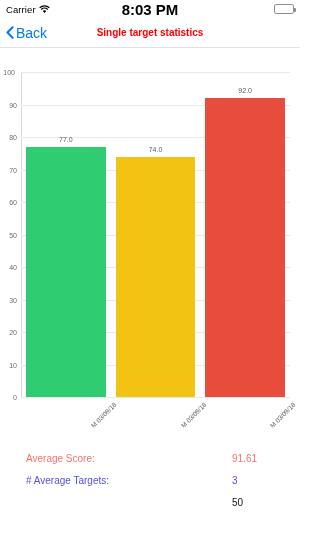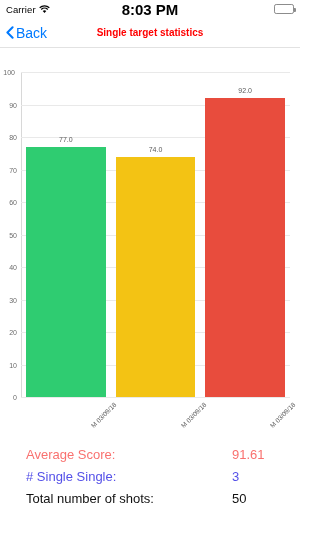--- a/index.html
+++ b/index.html
@@ -86,23 +86,23 @@
   }
   .xlabel {
     position:absolute; font-size:6.5px; color:#5a5a5a;
     transform-origin:right top; transform:rotate(-45deg);
     white-space:nowrap; text-align:right;
   }
 
   
   .stats { position:absolute; top:447px; left:0; width:300px; }
   .stat-row {
-    display:flex; align-items:flex-start;
+    display:flex; align-items:center;
     padding:0 26px 0 26px; height:22px;
-    font-size:13px;
+    font-size:10px;
   }
   .stat-label { flex:0 0 auto; }
   .stat-value { position:absolute; left:232px; }
   .row-avg   { color:#F9716F; }
   .row-count { color:#5450E8; }
   .row-shots { color:#111111; }
 </style>
 </head>
 <body>
 
@@ -176,22 +176,21 @@
         <div class="xlabel" style="left: 259.167px; top: 352px;">M 03/09/18</div>
       </div>
   </div>
 
   <div class="stats">
     <div class="stat-row row-avg">
       <span class="stat-label">Average Score:</span>
       <span class="stat-value">91.61</span>
     </div>
     <div class="stat-row row-count">
-      <span class="stat-label"># Single Single:</span>
+      <span class="stat-label"># Average Targets:</span>
       <span class="stat-value">3</span>
     </div>
     <div class="stat-row row-shots">
-      <span class="stat-label">Total number of shots:</span>
       <span class="stat-value">50</span>
     </div>
   </div>
 
 </div>
 
 </body></html>

